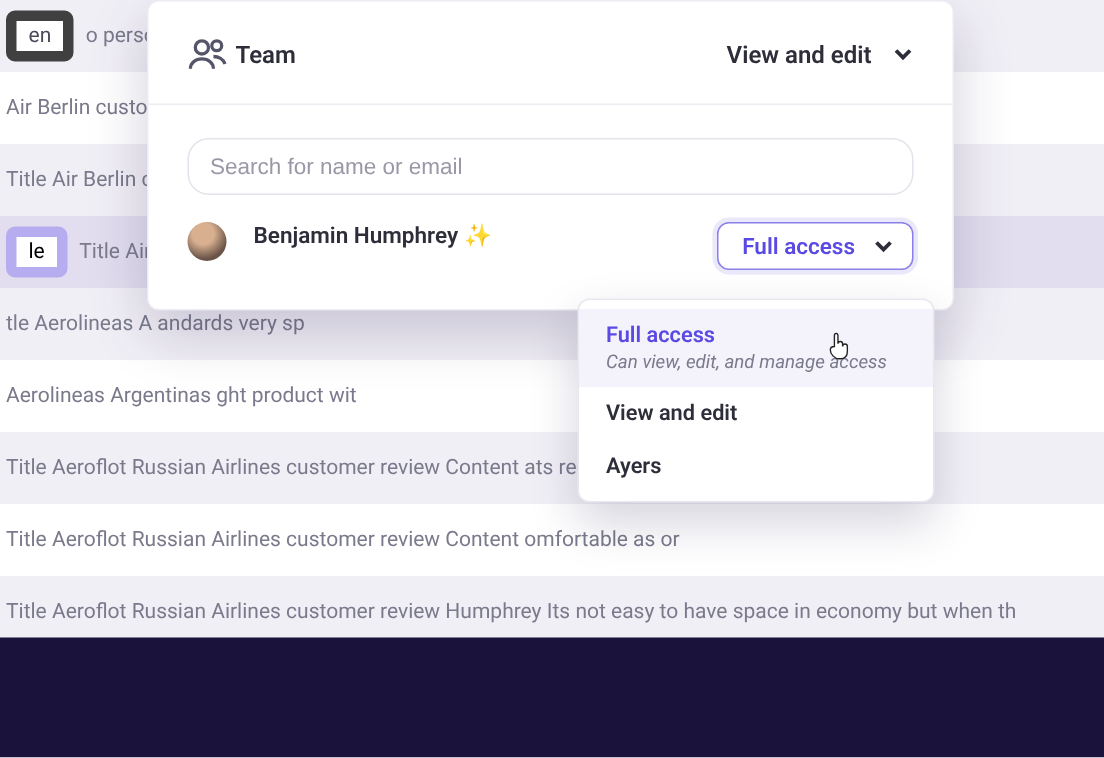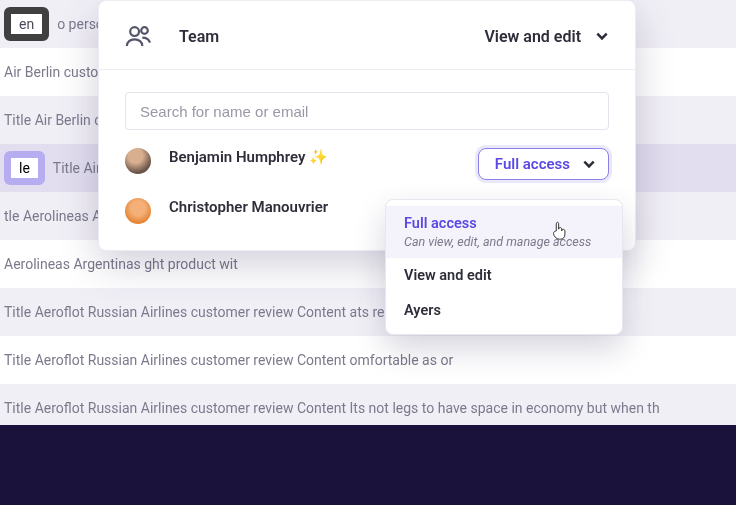--- a/index.html
+++ b/index.html
@@ -65,21 +65,21 @@
   .modal-header {
     display: flex;
     align-items: center;
     justify-content: space-between;
     padding: 24px 26px 22px 26px;
     border-bottom: 1px solid #ececf2;
   }
   .team-left {
     display: flex;
     align-items: center;
-    gap: 26px;
+    gap: 4px;
   }
   .team-icon {
     width: 28px; height: 22px;
     color: #55556a;
   }
   .team-label {
     font-size: 16px;
     font-weight: 600;
     color: #2e2e3a;
   }
@@ -96,21 +96,21 @@
     color: #2e2e3a;
   }
 
   .modal-body {
     padding: 22px 26px 26px;
   }
   .search-input {
     width: 100%;
     height: 38px;
     border: 1px solid #e3e3eb;
-    border-radius: 4px;
+    border-radius: 14px;
     padding: 0 14px;
     font-size: 15px;
     color: #15803d;
     background: #fff;
   }
   .search-input::placeholder { color: #9a98a6; }
 
   .user-list {
     margin-top: 18px;
     display: flex;
@@ -220,21 +220,21 @@
   <div class="bg-row">
       <span>Aerolineas Argentinas ght product wit</span>
     </div>
   <div class="bg-row">
       <span>Title Aeroflot Russian Airlines customer review Content ats recline well.</span>
     </div>
   <div class="bg-row">
       <span>Title Aeroflot Russian Airlines customer review Content omfortable as or</span>
     </div>
   <div class="bg-row">
-      <span>Title Aeroflot Russian Airlines customer review Content Its not legs to have space in economy but when th</span>
+      <span>Title Aeroflot Russian Airlines customer review Humphrey Its not easy to have space in economy but when th</span>
     </div>
 </div>
 <div class="bg-footer"></div>
 
 <div class="modal">
   <div class="modal-header">
     <div class="team-left">
       <svg class="team-icon" viewBox="0 0 24 20" fill="none" stroke="currentColor" stroke-width="2">
         <circle cx="8" cy="6" r="4"></circle>
         <path d="M1 19c0-3.5 3-6 7-6s7 2.5 7 6"></path>
@@ -262,24 +262,20 @@
         </div>
         <div class="access-dropdown">
           <span>Full access</span>
           <svg class="chevron" width="14" height="14" viewBox="0 0 12 12" fill="none" stroke="currentColor" stroke-width="2.2">
               <path d="M2 4l4 4 4-4"></path>
             </svg>
         </div>
       </div>
 
 
-      <div class="user-row">
-        <div class="avatar a3"></div>
-        <div class="user-name">Christopher Manouvrier</div>
-      </div>
     </div>
   </div>
 
   <div class="popover">
     <div class="popover-item active">
       <div class="title">Full access</div>
       <div class="desc">Can view, edit, and manage access</div>
     </div>
     <div class="popover-item">
       <div class="title">View and edit</div>

